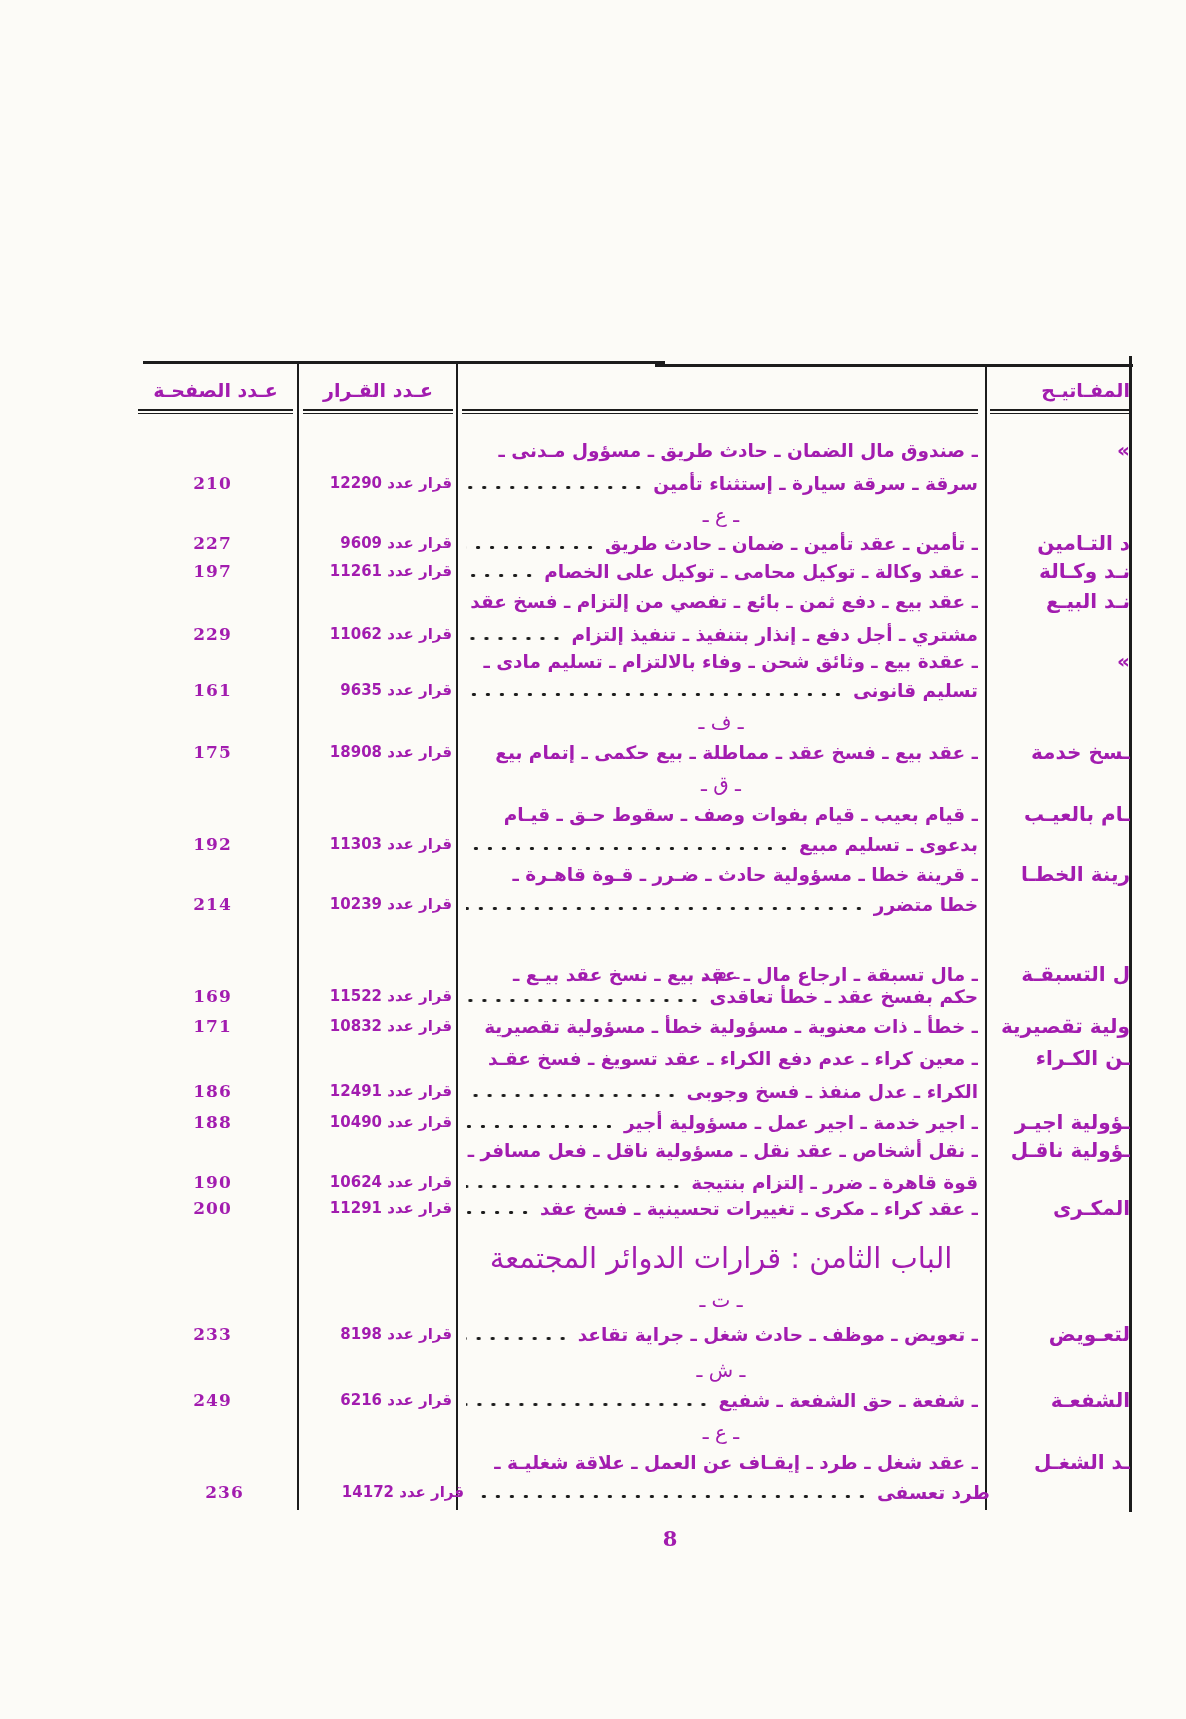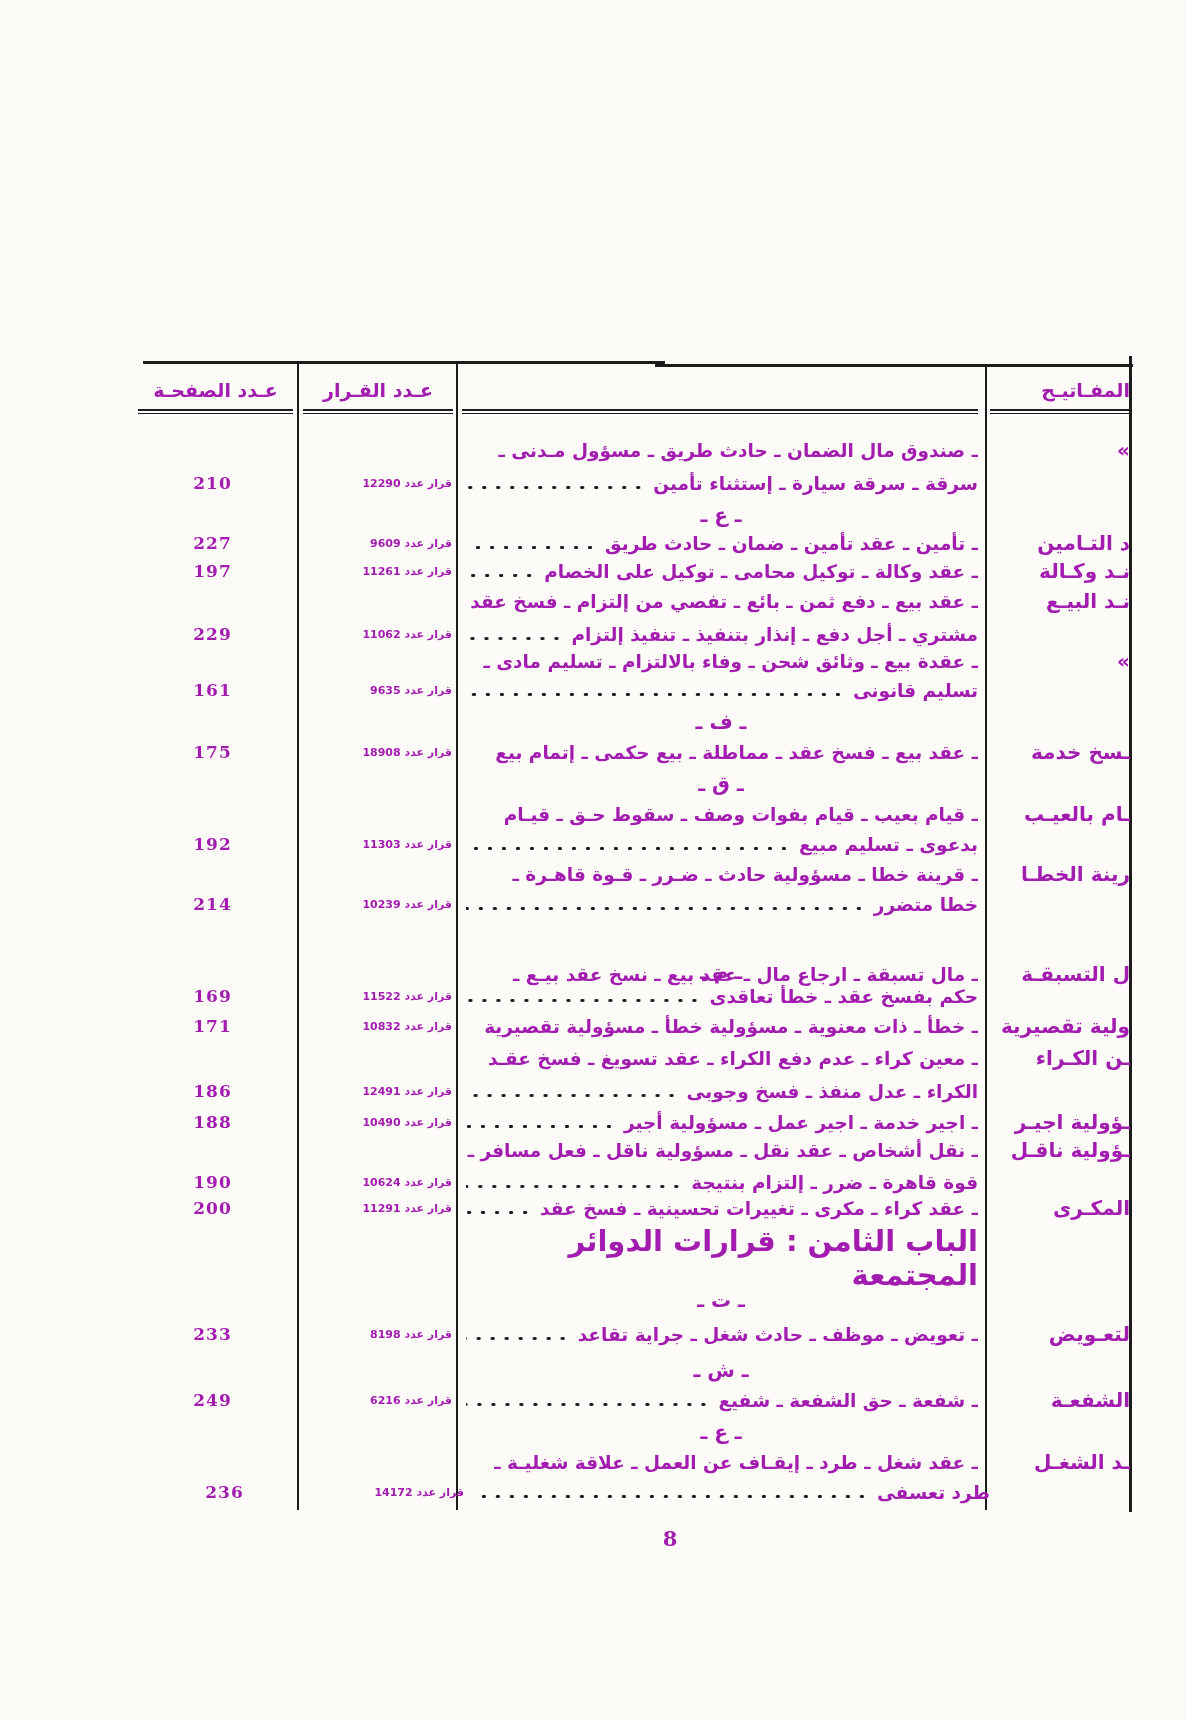--- a/index.html
+++ b/index.html
@@ -12,27 +12,27 @@
     overflow:hidden;
     font-family:"DejaVu Sans",sans-serif;
   }
   .rule{position:absolute;background:#1c1c1c;}
   .hdr-underline{position:absolute;height:5px;border-top:2.4px solid #1c1c1c;border-bottom:1.3px solid #1c1c1c;box-sizing:border-box;background:transparent;}
   .hdr-label{position:absolute;top:374px;height:32px;display:flex;align-items:center;justify-content:center;font-weight:bold;font-size:19px;}
   .hdr-label.rtl{direction:rtl;justify-content:flex-start;}
   .line{position:absolute;left:0;width:1186px;height:32px;}
   .cell{position:absolute;top:0;height:32px;display:flex;align-items:center;box-sizing:border-box;}
   .page-cell{left:125px;width:175px;justify-content:center;font-family:"DejaVu Serif",serif;font-weight:bold;font-size:17px;letter-spacing:1px;}
-  .decision-cell{left:302px;width:150px;direction:rtl;justify-content:flex-start;font-weight:bold;font-size:11px;white-space:nowrap;overflow:hidden;}
+  .decision-cell{left:302px;width:150px;direction:rtl;justify-content:flex-start;font-weight:bold;font-size:15px;white-space:nowrap;overflow:hidden;}
   .desc-cell{left:464px;width:514px;direction:rtl;justify-content:flex-start;font-weight:bold;font-size:18.5px;white-space:nowrap;overflow:hidden;}
   .keyword-cell{left:988px;width:142px;direction:rtl;justify-content:flex-start;font-weight:bold;font-size:20px;white-space:nowrap;overflow:hidden;}
   .dots{flex:1 1 auto;min-width:0;height:9px;align-self:center;margin:8px 8px 0 2px;
     background-image:radial-gradient(circle,#1c1c1c 1.7px,rgba(0,0,0,0) 2px);
     background-size:14px 9px;background-repeat:repeat-x;background-position:right center;}
-  .center-cell{position:absolute;left:464px;width:514px;top:0;height:32px;display:flex;align-items:center;justify-content:center;direction:rtl;font-weight:bold;}
+  .center-cell{position:absolute;left:464px;width:514px;top:0;height:32px;display:flex;align-items:center;justify-content:center;direction:rtl;font-weight:normal;}
   .section-text{font-size:20px;letter-spacing:2px;}
   .chapter-row{height:50px;}
   .chapter-row .center-cell{height:50px;}
   .chapter-text{font-size:29px;}
   #footer-page-number{position:absolute;left:630px;top:1526px;width:80px;text-align:center;
     font-family:"DejaVu Serif",serif;font-weight:bold;font-size:21px;}
 </style>
 </head>
 <body>
 

